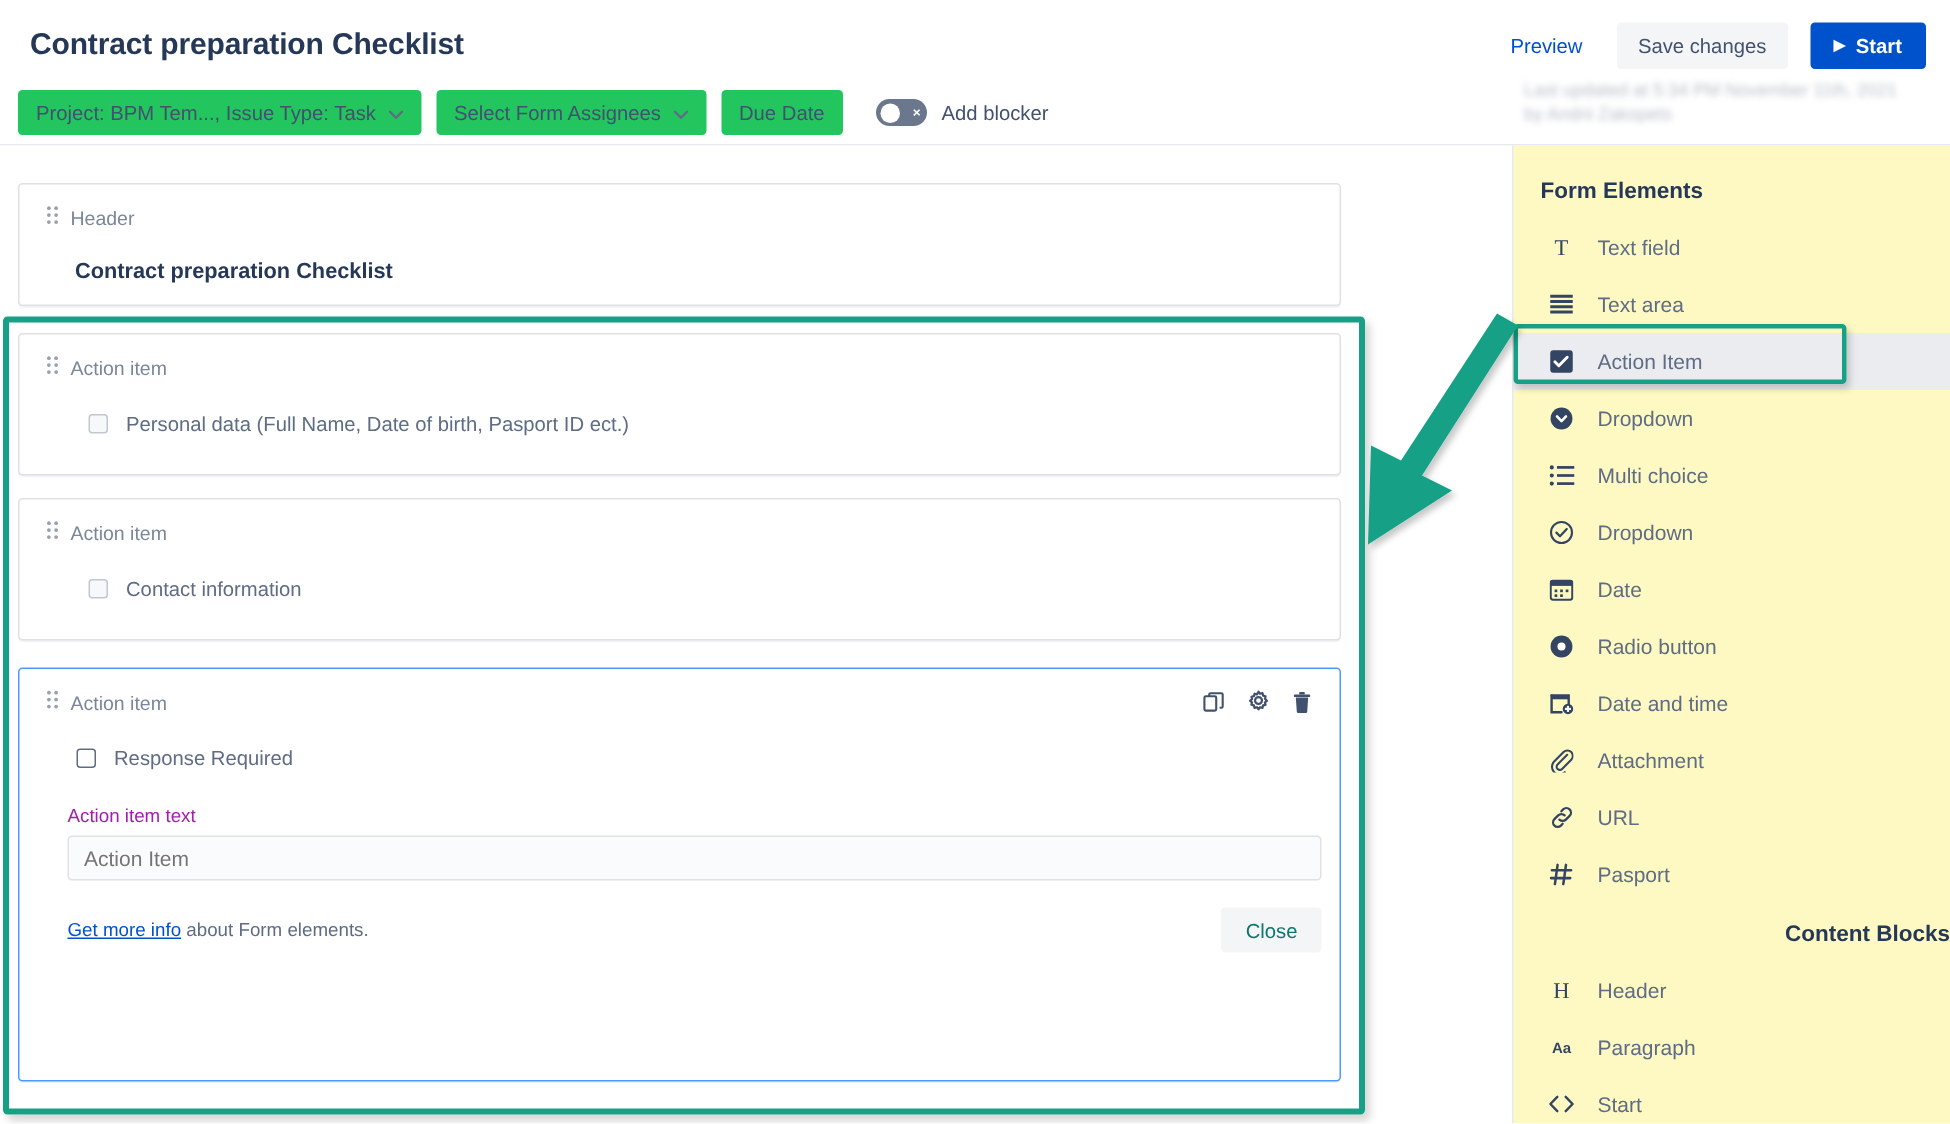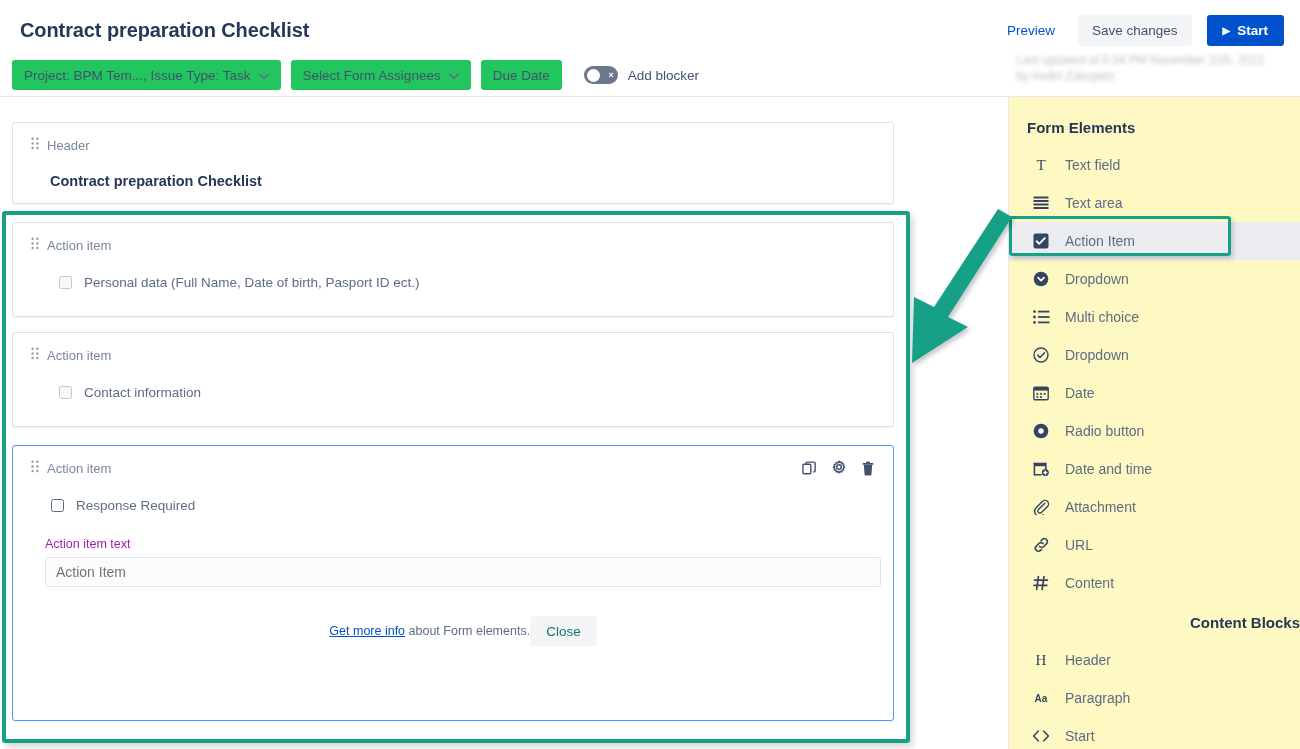--- a/index.html
+++ b/index.html
@@ -299,21 +299,21 @@
         <span class="chk-empty dark"></span>
         <span style="font-size:13.5px; color:#5e6c84;">Response Required</span>
       </div>
 
       <div style="margin-top:24px; margin-left:14px; width:836px;">
         <div class="field-label">Action item text</div>
         <input class="field-input" type="text" placeholder="Action Item" style="">
       </div>
 
 
-      <div class="footer-row" style="margin-left:14px; width:836px; margin-top:29px;justify-content:center;">
+      <div class="footer-row" style="margin-left:14px; width:836px; margin-top:18px;">
         <div class="more-info">
           <a>Get more info</a><span> about Form elements.</span>
         </div>
         <div class="close-btn">Close</div>
       </div>
     </div>
   </div>
 
   <div class="sidebar">
 
@@ -441,21 +441,21 @@
       </span>
       <span class="sb-label">URL</span>
     </div>
 
     <div class="sb-item">
       <span class="sb-ico">
         <svg width="16" height="16" viewBox="0 0 16 16">
           <path d="M5.4 1.6L3.6 14.4M11 1.6L9.2 14.4M1.6 5.2h12.8M1 10.4h12.8" stroke="#344563" stroke-width="1.7" stroke-linecap="round"></path>
         </svg>
       </span>
-      <span class="sb-label">Content</span>
+      <span class="sb-label">Pasport</span>
     </div>
 
     <div class="sb-title second">Content Blocks</div>
 
     <div class="sb-item">
       <span class="sb-ico">
         <svg width="16" height="16" viewBox="0 0 16 16">
             <text x="8" y="13" font-family="Liberation Serif, serif" font-size="15" fill="#344563" text-anchor="middle">H</text>
           </svg>
       </span>

